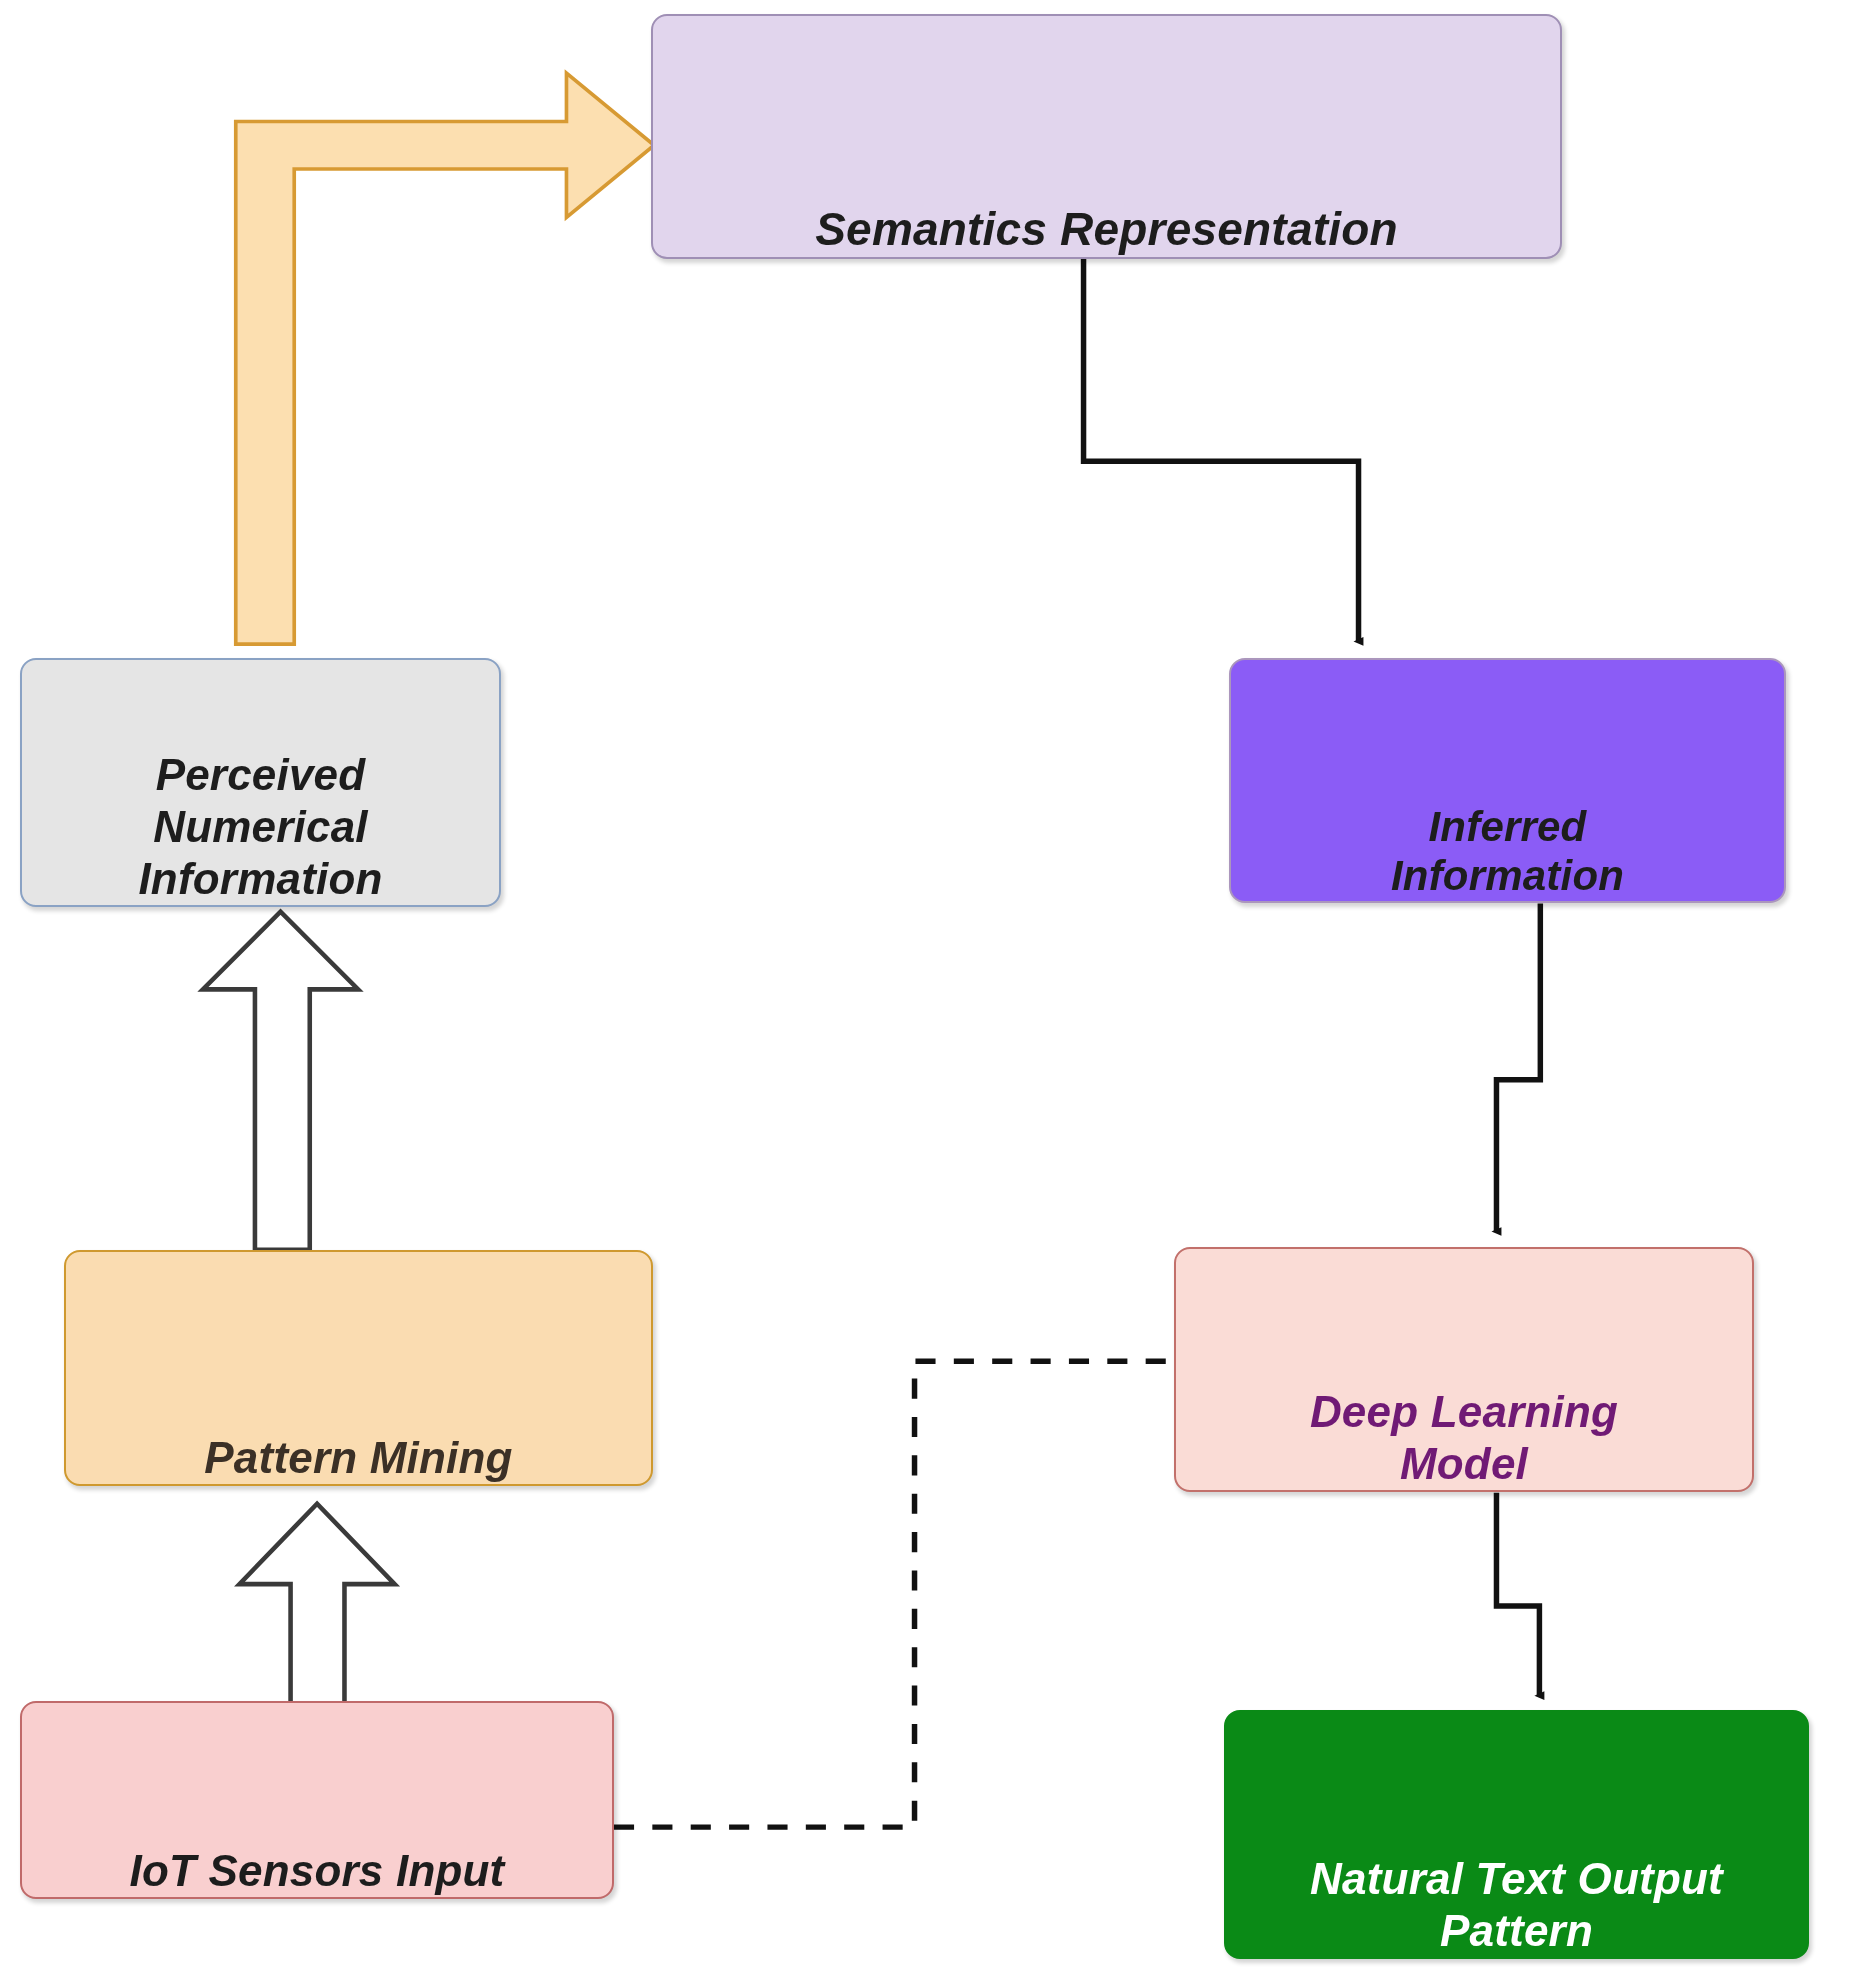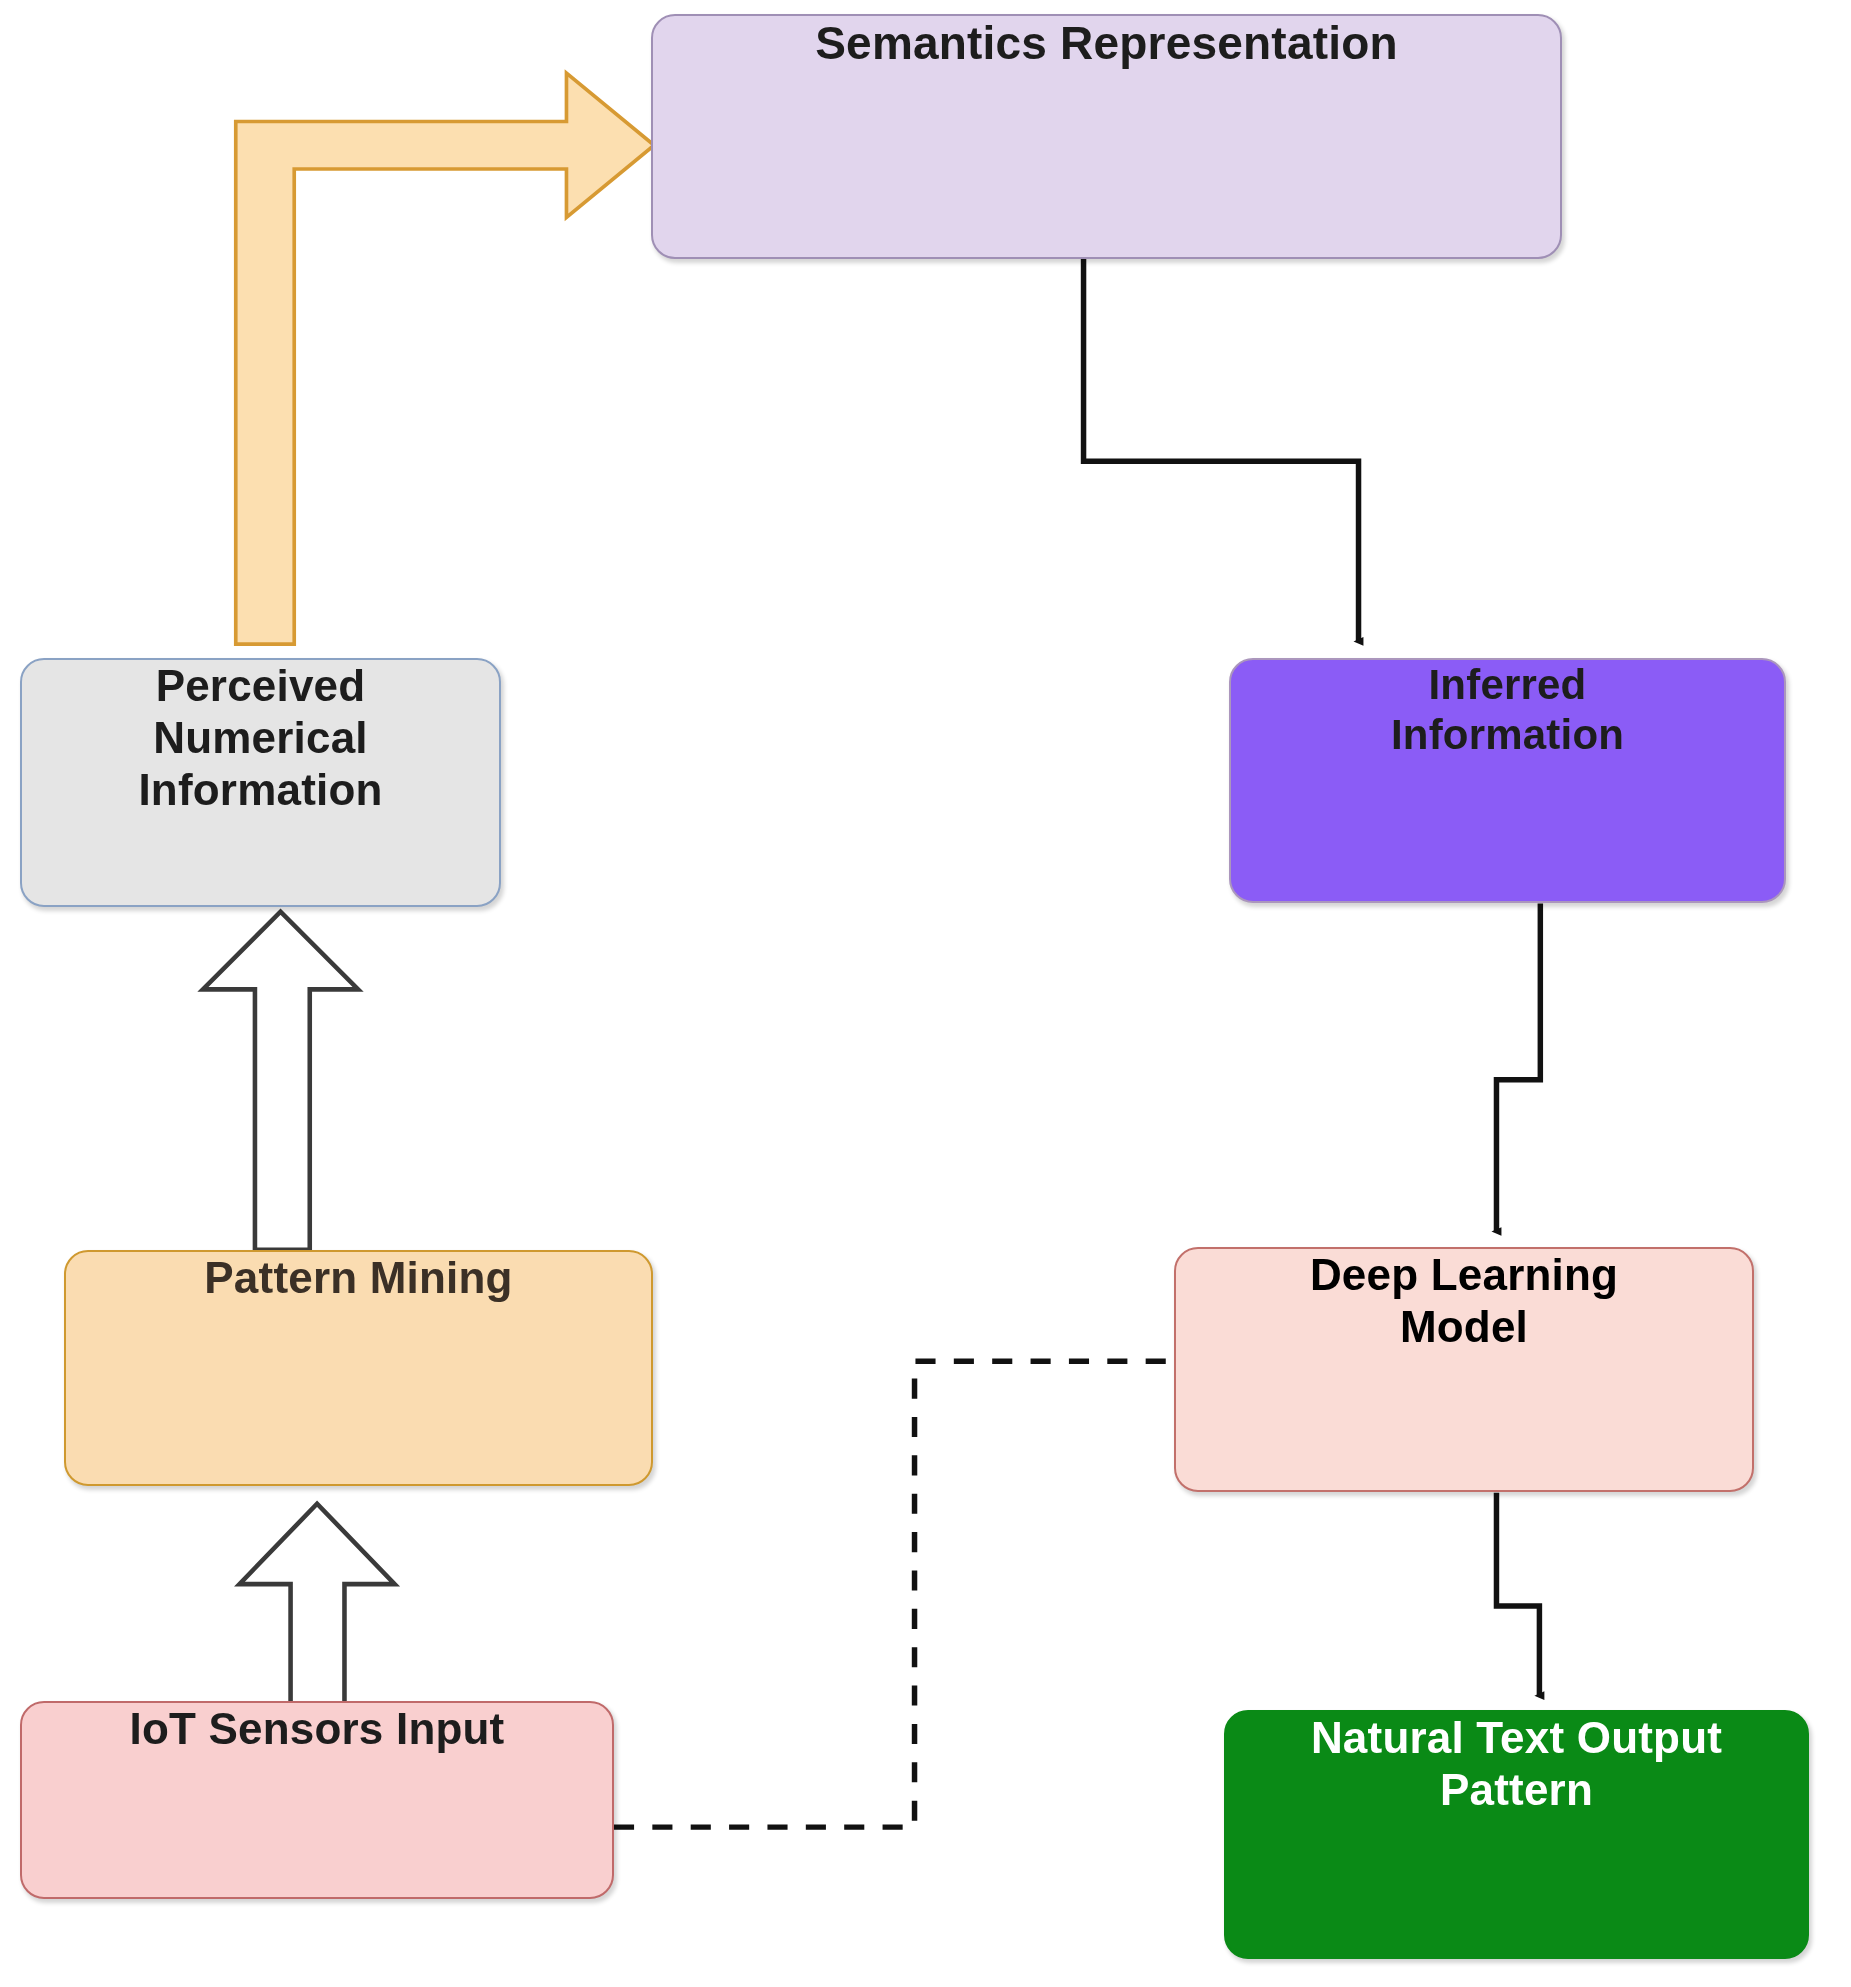--- a/index.html
+++ b/index.html
@@ -1,36 +1,36 @@
 <!DOCTYPE html>
 <html style="font-size:14.6px"><head>
 <meta charset="utf-8">
 <style>
   html,body{margin:0;padding:0;background:#ffffff;}
   body{width:1851px;height:1987px;position:relative;overflow:hidden;
        font-family:"Liberation Sans",sans-serif;}
   #stage{position:absolute;left:0;top:0;width:1851px;height:1987px;}
   svg#wires{position:absolute;left:0;top:0;width:1851px;height:1987px;}
-  .node{position:absolute;box-sizing:border-box;display:flex;align-items:flex-start;
-        justify-content:center;text-align:center;border-radius:24px;
+  .node{position:absolute;box-sizing:border-box;display:flex;align-items:flex-end;
+        justify-content:center;text-align:center;border-radius:16px;
         font-weight:bold;line-height:1.18;letter-spacing:0.2px;
-        box-shadow:2.7px 3.7px 4.6px rgba(0,0,0,.17);}
+        box-shadow:2.7px 3.7px 4.6px rgba(0,0,0,.17);font-style:italic;}
   .node span{display:block;white-space:pre-line;}
   #n-sem   {left:651px; top:13.7px;   width:911px; height:245px; background:#e1d5ed;
             border:2.7px solid #9f8fb5; color:#1d1d1d; font-size:46px;}
   #n-perc  {left:20px;  top:658px;  width:481px; height:249px; background:#e5e5e5;
             border:2.7px solid #8aa2c4; color:#1d1d1d; font-size:44px;}
   #n-pat   {left:20px;  top:1250px; width:589px; height:236px; background:#fadcb1;
             border:2.7px solid #cf992f; color:#3b3026; font-size:44px;margin-left:44px;}
   #n-iot   {left:20px;  top:1701px; width:594px; height:198px; background:#f9cfcf;
             border:2.7px solid #c06a6a; color:#1d1d1d; font-size:44px;}
   #n-inf   {left:1229px;top:658px;  width:557px; height:245px; background:#8b5cf6;
             border:2.7px solid #ab96bd; color:#1d1d1d; font-size:42px;}
   #n-dlm   {left:1174px;top:1247px; width:580px; height:245px; background:#fadcd6;
-            border:2.7px solid #c2706b; color:#000000; font-size:44px;}
+            border:2.7px solid #c2706b; color:#701a75; font-size:44px;}
   #n-nto   {left:1224px;top:1710px; width:585px; height:249px; background:#0a8a16;
             border:2.7px solid #0a8a16; color:#ffffff; font-size:44px;}
 </style>
 </head>
 <body>
 
 <div id="stage">
 
   <svg id="wires" viewBox="0 0 2026 2175" xmlns="http://www.w3.org/2000/svg">
     <defs>

